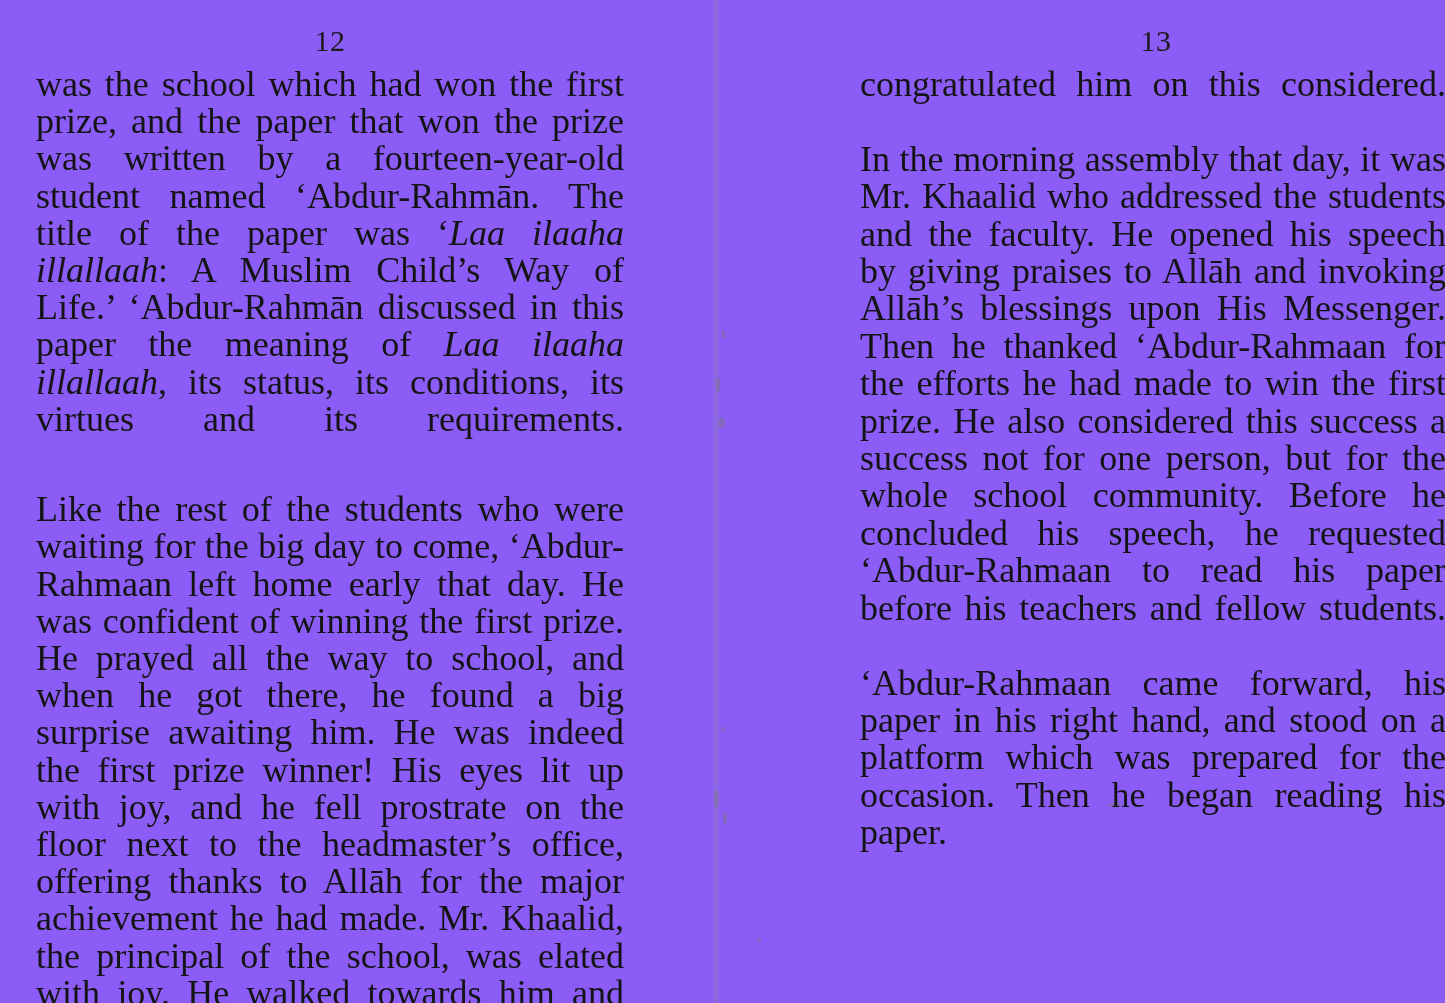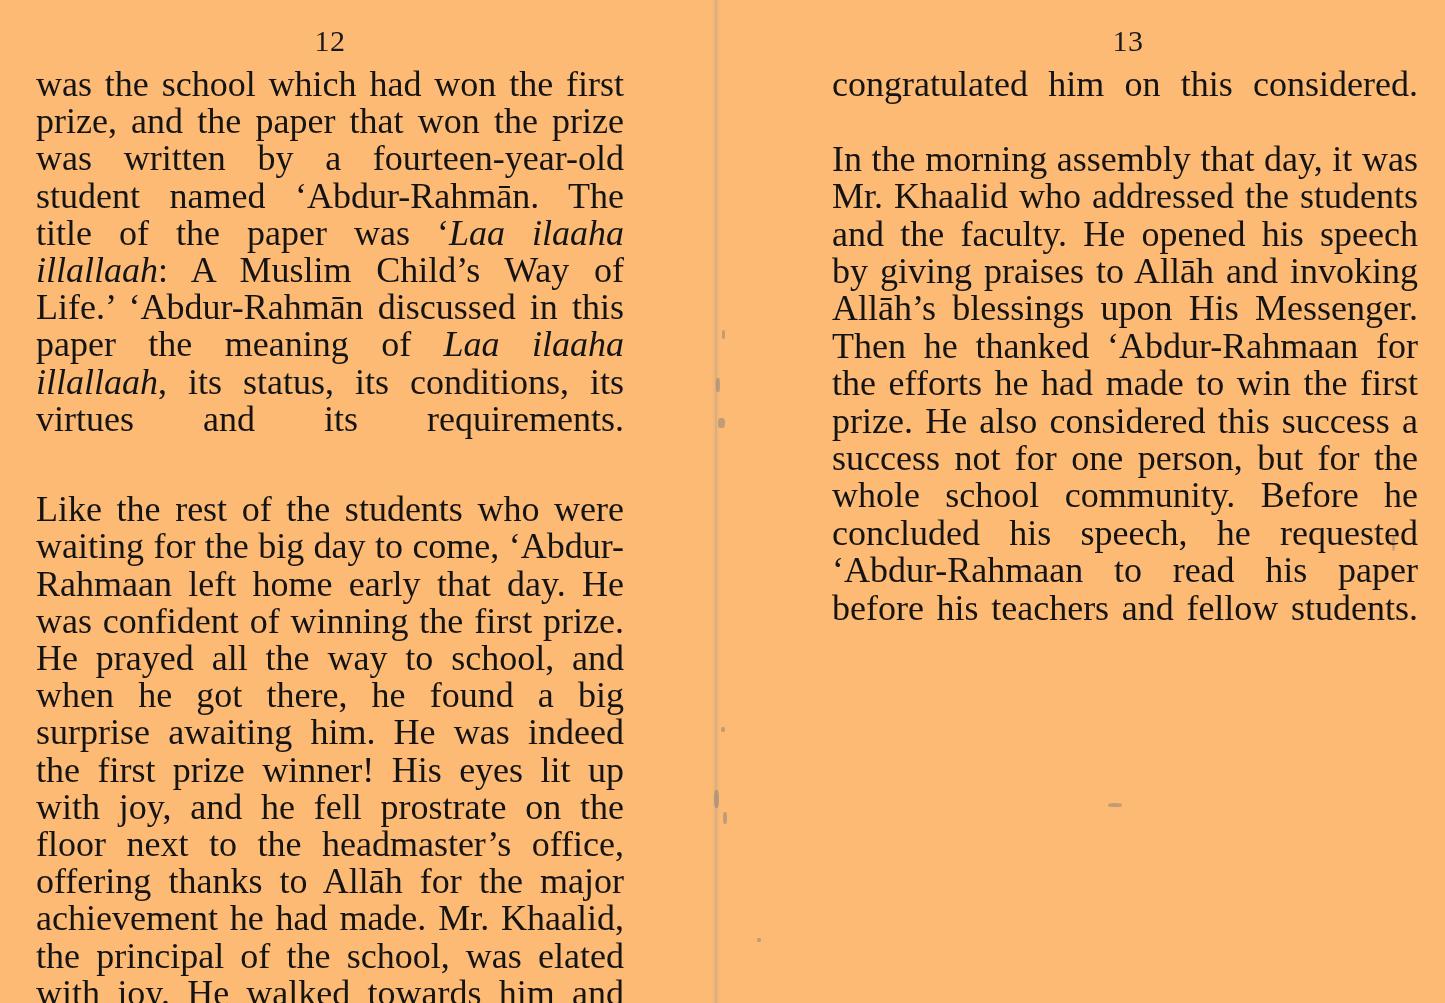--- a/index.html
+++ b/index.html
@@ -4,21 +4,21 @@
 <style>
   html, body {
     margin: 0;
     padding: 0;
     background: #ffffff;
   }
   #page {
     position: relative;
     width: 1445px;
     height: 1003px;
-    background: #fdba74;
+    background: #8b5cf6;
     overflow: hidden;
     font-family: "Liberation Serif", "DejaVu Serif", serif;
     color: #111111;
   }
 
   
   .gutter {
     position: absolute;
     top: 0;
     bottom: 0;
@@ -35,21 +35,21 @@
     position: absolute;
     background: rgba(120,120,120,0.45);
     border-radius: 40%;
   }
 
   .page-col {
     position: absolute;
     top: 0;
   }
   .page-col.left  { left: 36px;  width: 588px; }
-  .page-col.right { left: 832px; width: 586px; }
+  .page-col.right { left: 860px; width: 586px; }
 
   .folio {
     text-align: center;
     font-size: 30px;
     line-height: 1;
     padding-top: 26px;
     padding-bottom: 10px;
     letter-spacing: 0.5px;
     color: #1a1a1a;
   }
@@ -118,17 +118,20 @@
     <div class="body">
 
       <p class="para">
         <span>congratulated him on this considered.</span>
       </p>
 
       <p class="para">
         <span>In the morning assembly that day, it was Mr. Khaalid who addressed the students and the faculty. He opened his speech by giving praises to Allāh and invoking Allāh’s blessings upon His Messenger. Then he thanked ‘Abdur-Rahmaan for the efforts he had made to win the first prize. He also considered this success a success not for one person, but for the whole school community. Before he concluded his speech, he requested ‘Abdur-Rahmaan to read his paper before his teachers and fellow students.</span>
       </p>
 
+      <p class="para">
+        <span>‘Abdur-Rahmaan came forward, his paper in his right hand, and stood on a platform which was prepared for the occasion. Then he began reading his paper.</span>
+      </p>
 
     </div>
   </div>
 
 </div>
 
 </body></html>

